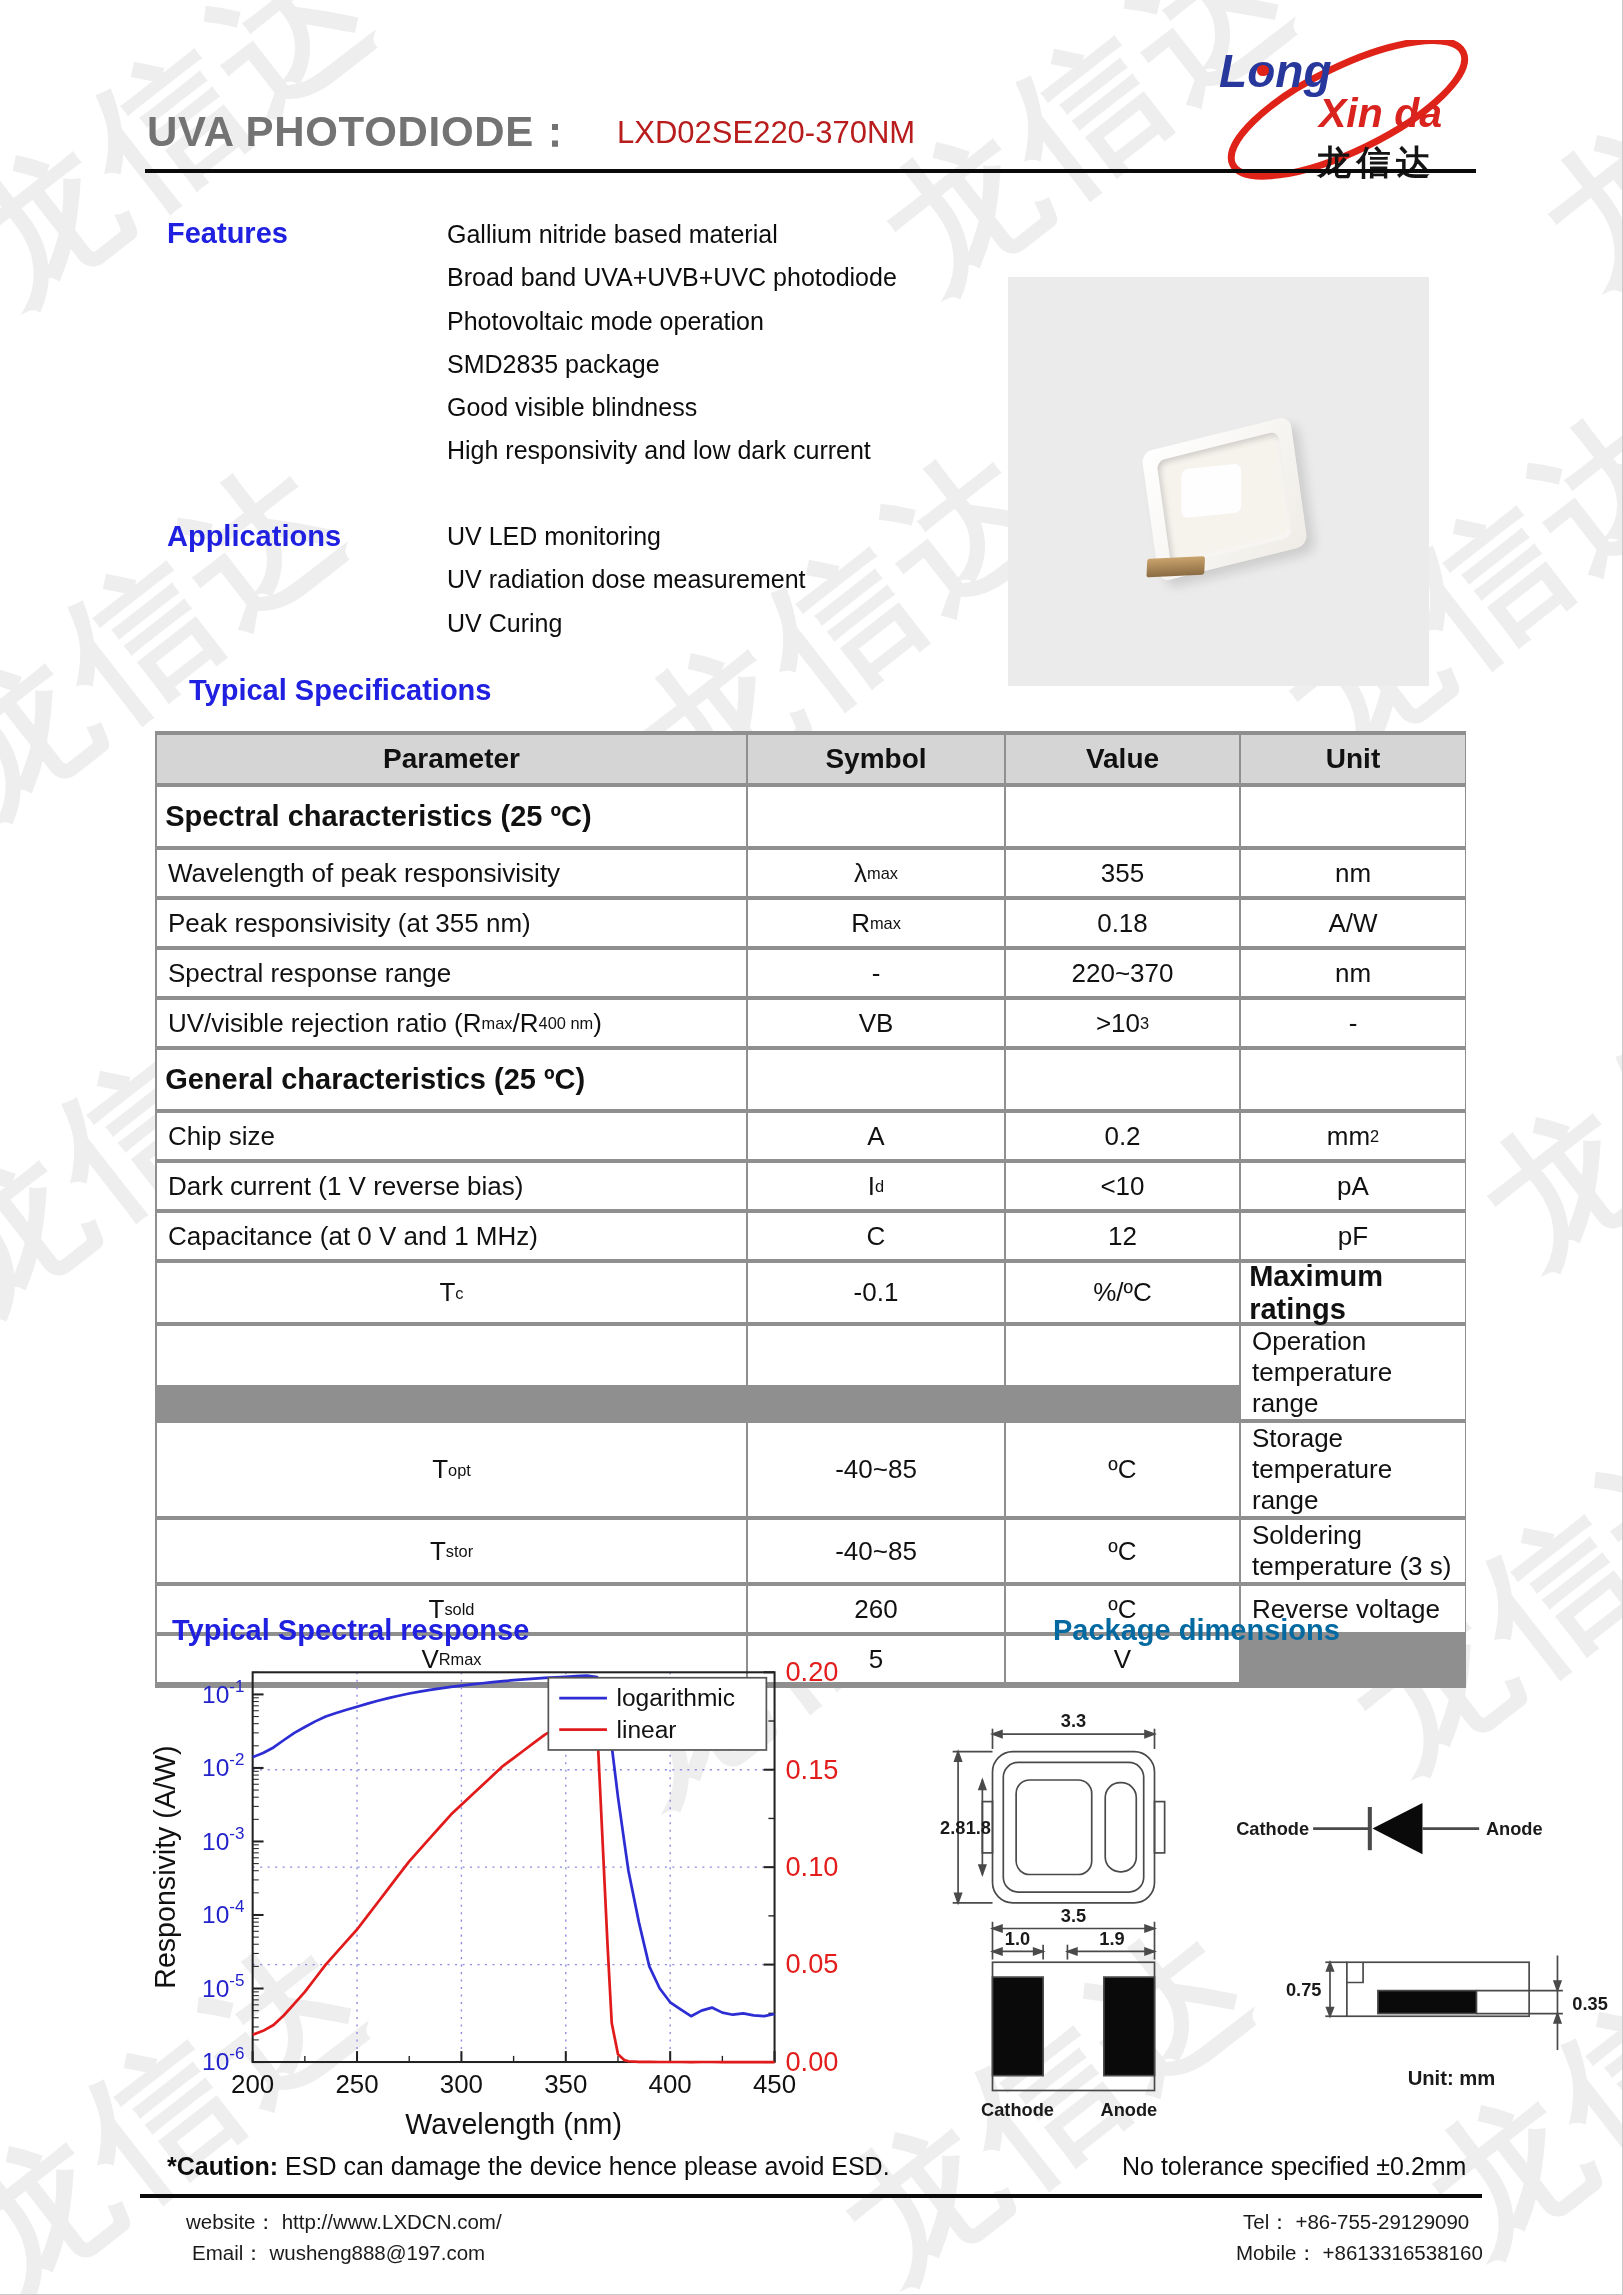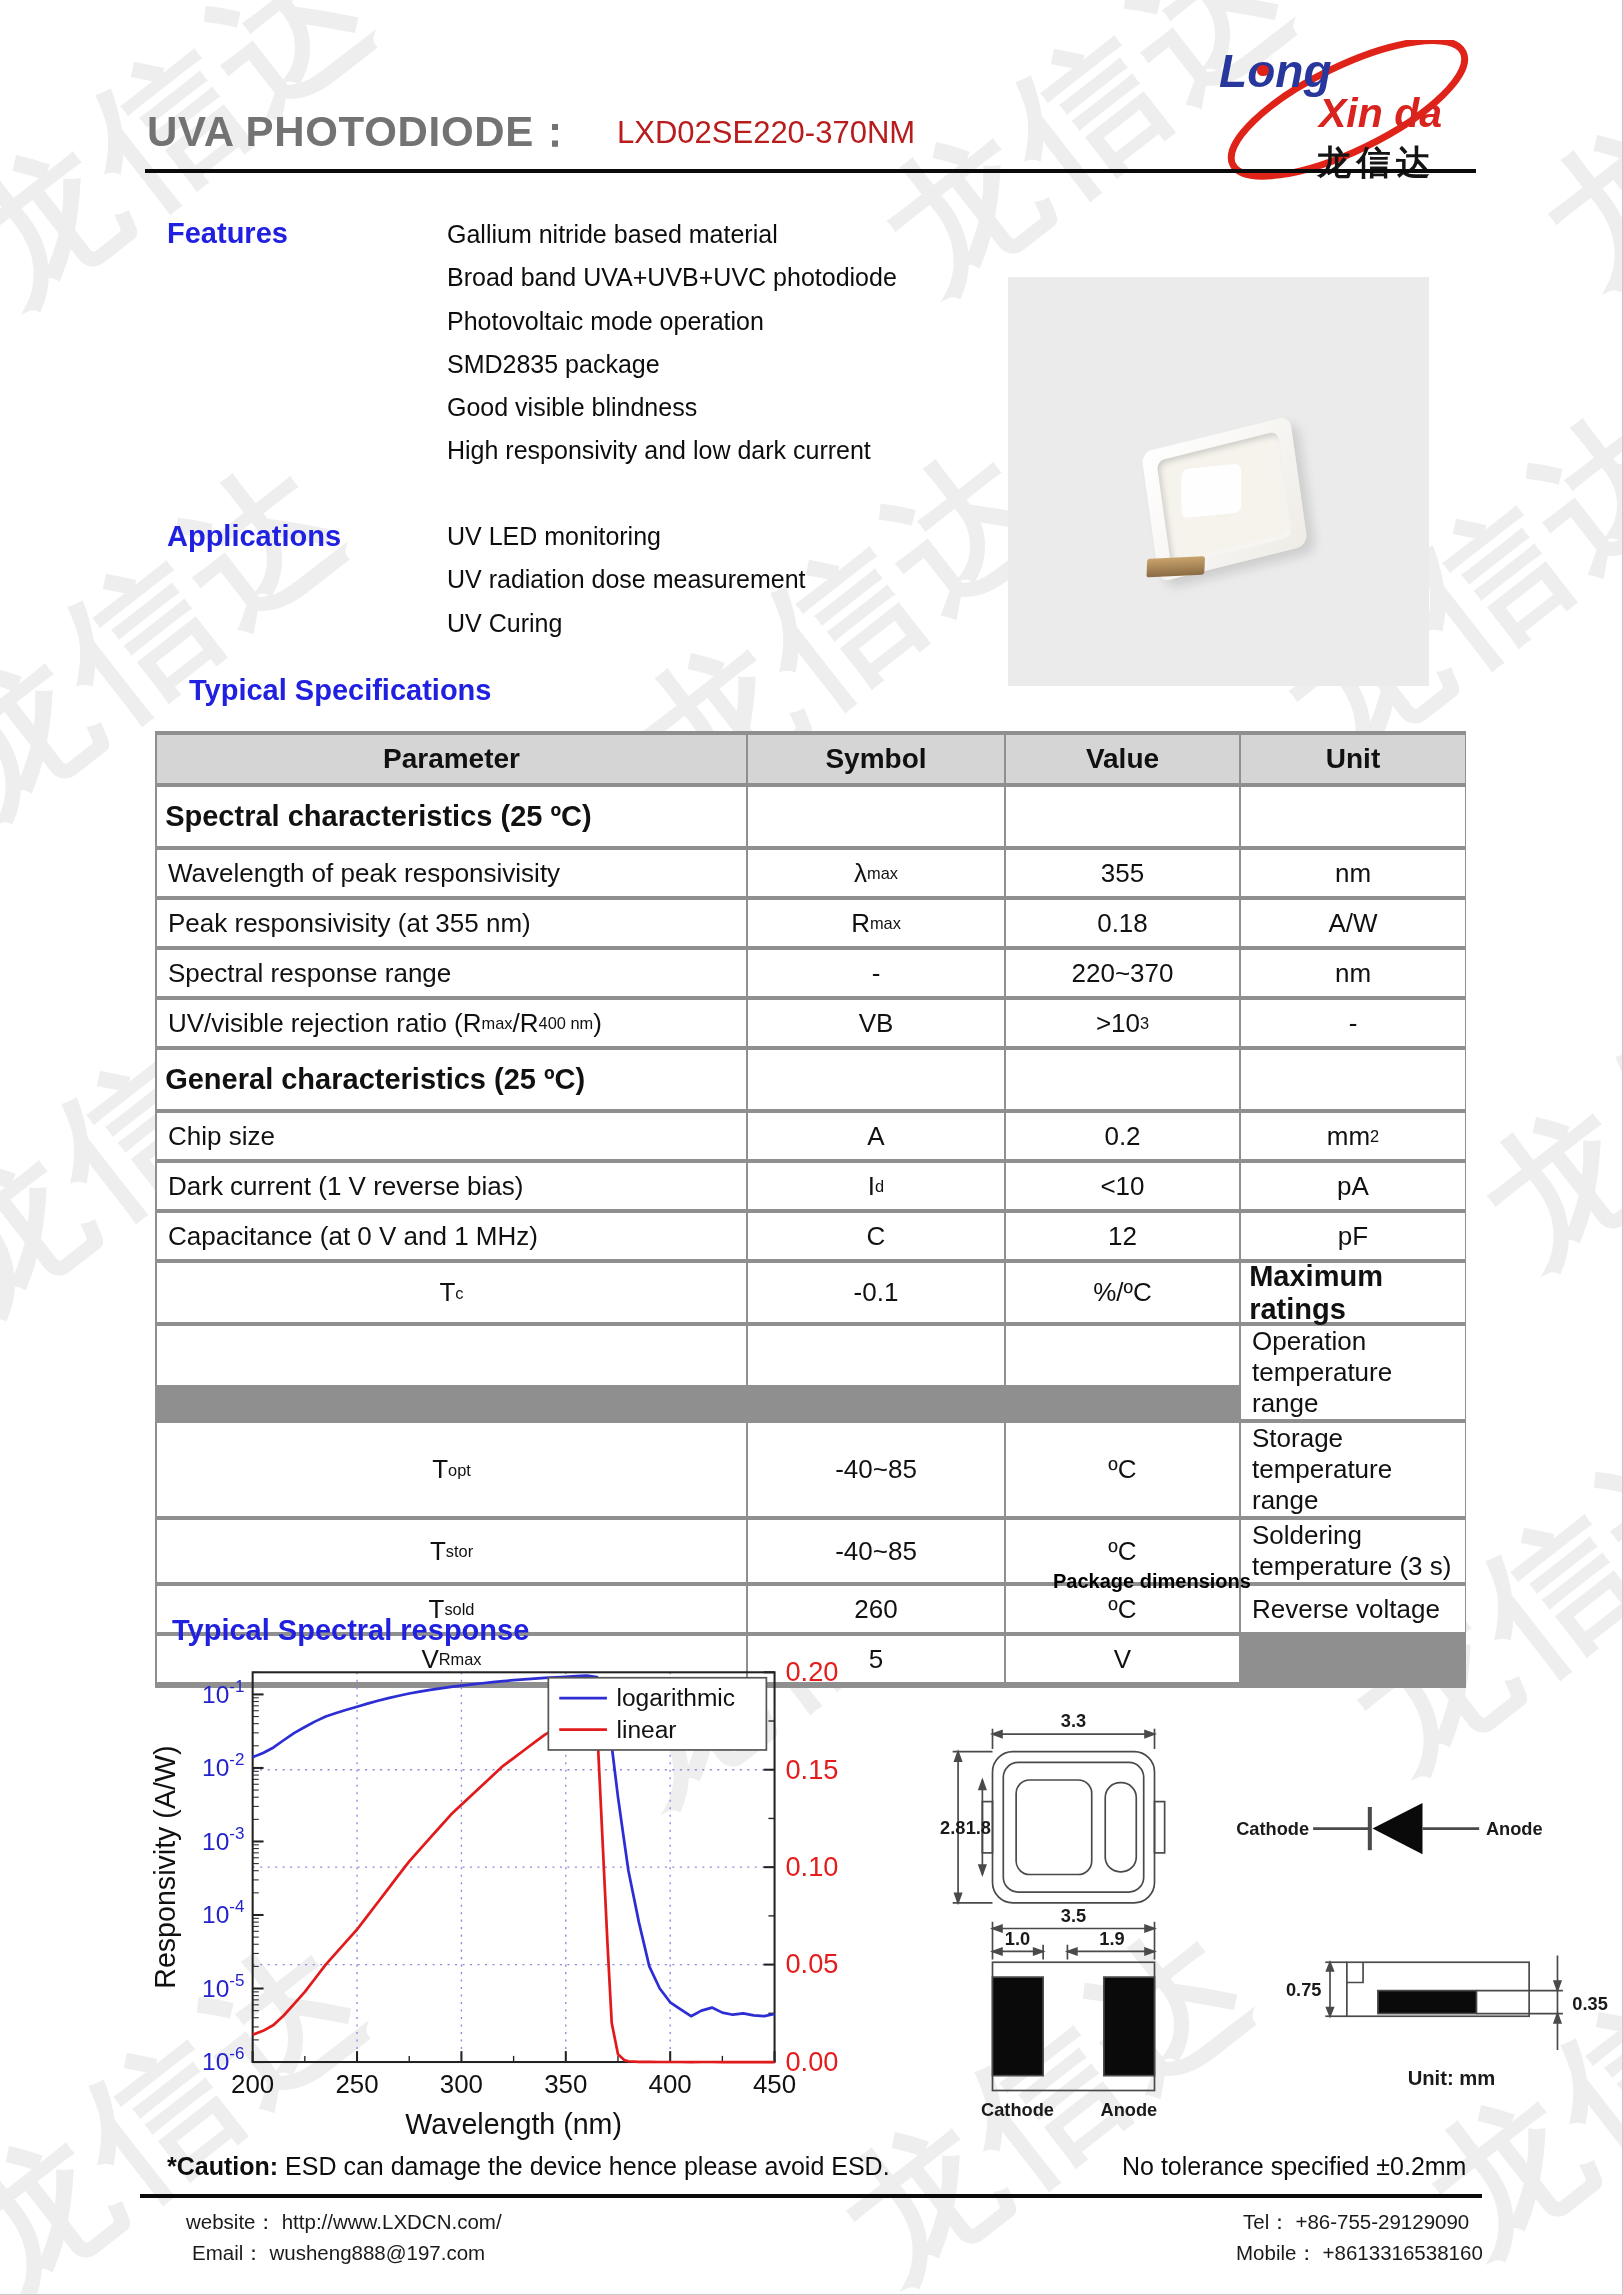--- a/index.html
+++ b/index.html
@@ -43,21 +43,21 @@
        display:flex;align-items:center;justify-content:center;font-size:26px;min-height:46px;}
   .tc:nth-child(4n){border-right:none;}
   .tc.hdr{background:#d5d5d5;font-weight:bold;font-size:28px;height:48px;}
   .tc.param{justify-content:flex-start;padding-left:11px;}
   .tc.sect{height:59px;justify-content:flex-start;padding-left:8.2px;font-weight:bold;font-size:29px;}
   .tc sub{font-size:16.4px;line-height:0;}
   .tc sup{font-size:16.4px;line-height:0;}
   
   .chart-title{position:absolute;left:172px;top:1614px;font-size:29px;font-weight:bold;color:#2020e0;}
   #chart{position:absolute;left:145px;top:1653px;}
-  .pkg-title{position:absolute;left:1053px;top:1570px;font-size:20px;font-weight:bold;color:#000000;}
+  .pkg-title{position:absolute;left:1053px;top:1614px;font-size:29px;font-weight:bold;color:#0369a1;}
   #pkgsvg{position:absolute;left:935px;top:1699px;}
   
   .caution{position:absolute;left:167px;top:2152px;font-size:25px;color:#0d0d0d;}
   .caution b{font-weight:bold;}
   .tolerance{position:absolute;left:1122px;top:2152px;font-size:25px;color:#0d0d0d;}
   .rule-bot{position:absolute;left:140px;top:2194px;width:1342px;height:4.1px;background:#0a0a0a;}
   .foot{position:absolute;font-size:20.5px;color:#1a1a1a;}
   .foot .lbl{display:inline-block;}
 </style>
 </head>

